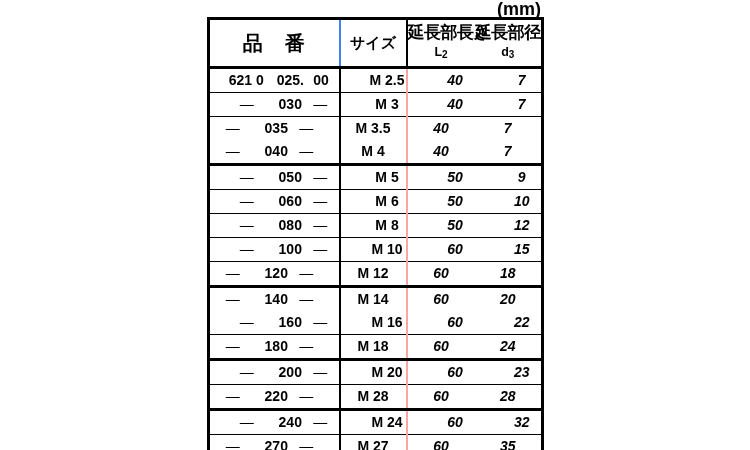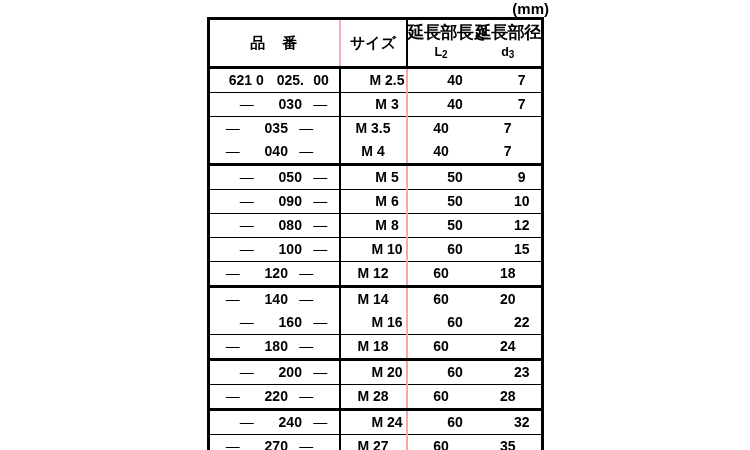--- a/index.html
+++ b/index.html
@@ -17,25 +17,25 @@
 
   #page {
     position: relative;
     width: 750px;
     height: 450px;
   }
 
   
   #unit-note {
     position: absolute;
-    left: 8px;
+    left: 0;
     top: 2px;
     width: 541px;
     text-align: right;
-    font-size: 15px;
+    font-size: 18px;
     font-weight: bold;
     letter-spacing: 0px;
     line-height: 14px;
   }
 
   
   #spec-table-wrap {
     position: absolute;
     left: 207px;
     top: 17px;
@@ -60,23 +60,23 @@
   }
 
   
   col.c-part  { width: 131px; }
   col.c-size  { width: 67px; }
   col.c-l2    { width: 68px; }
   col.c-d3    { width: 68px; }
 
   
   th.h-part {
-    border-right: 2px solid #f9a8d4;
+    border-right: 2px solid #3b82f6;
     border-bottom: 3px solid #000;
-    font-size: 15px;
+    font-size: 20px;
     height: 46px;
     letter-spacing: 1px;
   }
   th.h-size {
     border-right: 2px solid #000;
     border-bottom: 3px solid #000;
     font-size: 15px;
     height: 46px;
     border-radius: 19px;
   }
@@ -121,20 +121,21 @@
     line-height: 23px;
     text-align: left;
     padding-left: 13px;
     font-weight: normal;
   }
   td.num {
     font-size: 14px;
     height: 23px;
     line-height: 23px;
     font-weight: normal;
+    font-style: italic;
   }
 
   
   tr.sep-thin > td { border-bottom: 1.5px solid #000; padding-left: 28px; }
   tr.sep-thick > td { border-bottom: 3px solid #000; }
   tr.sep-none > td { border-bottom: 0; }
 
   
   .pn {
     display: flex;
@@ -251,21 +252,21 @@
               </div>
             </td>
             <td class="size">M 5</td>
             <td class="num">50</td>
             <td class="num">9</td>
           </tr>
           <tr class="sep-thin">
             <td class="part">
               <div class="pn">
                 <span class="pn-pre dash">—</span>
-                <span class="pn-mid">090</span>
+                <span class="pn-mid">060</span>
                 <span class="pn-post dash">—</span>
               </div>
             </td>
             <td class="size">M 6</td>
             <td class="num">50</td>
             <td class="num">10</td>
           </tr>
           <tr class="sep-thin">
             <td class="part">
               <div class="pn">

